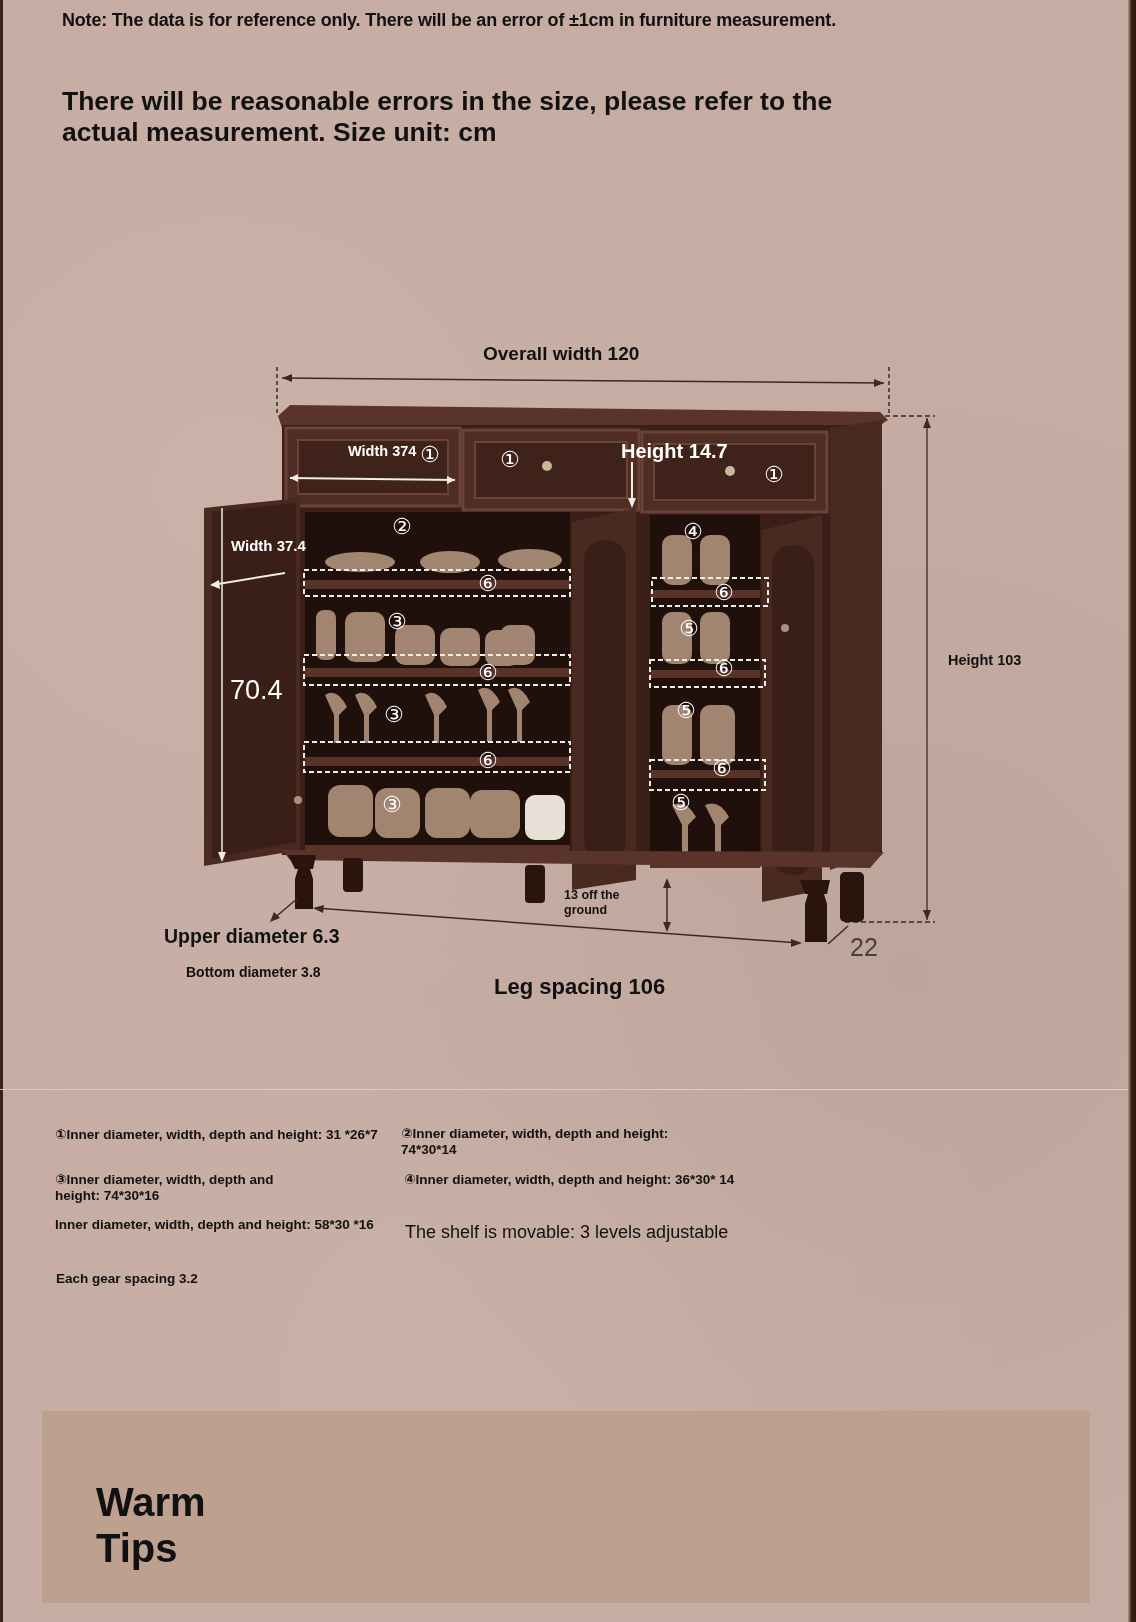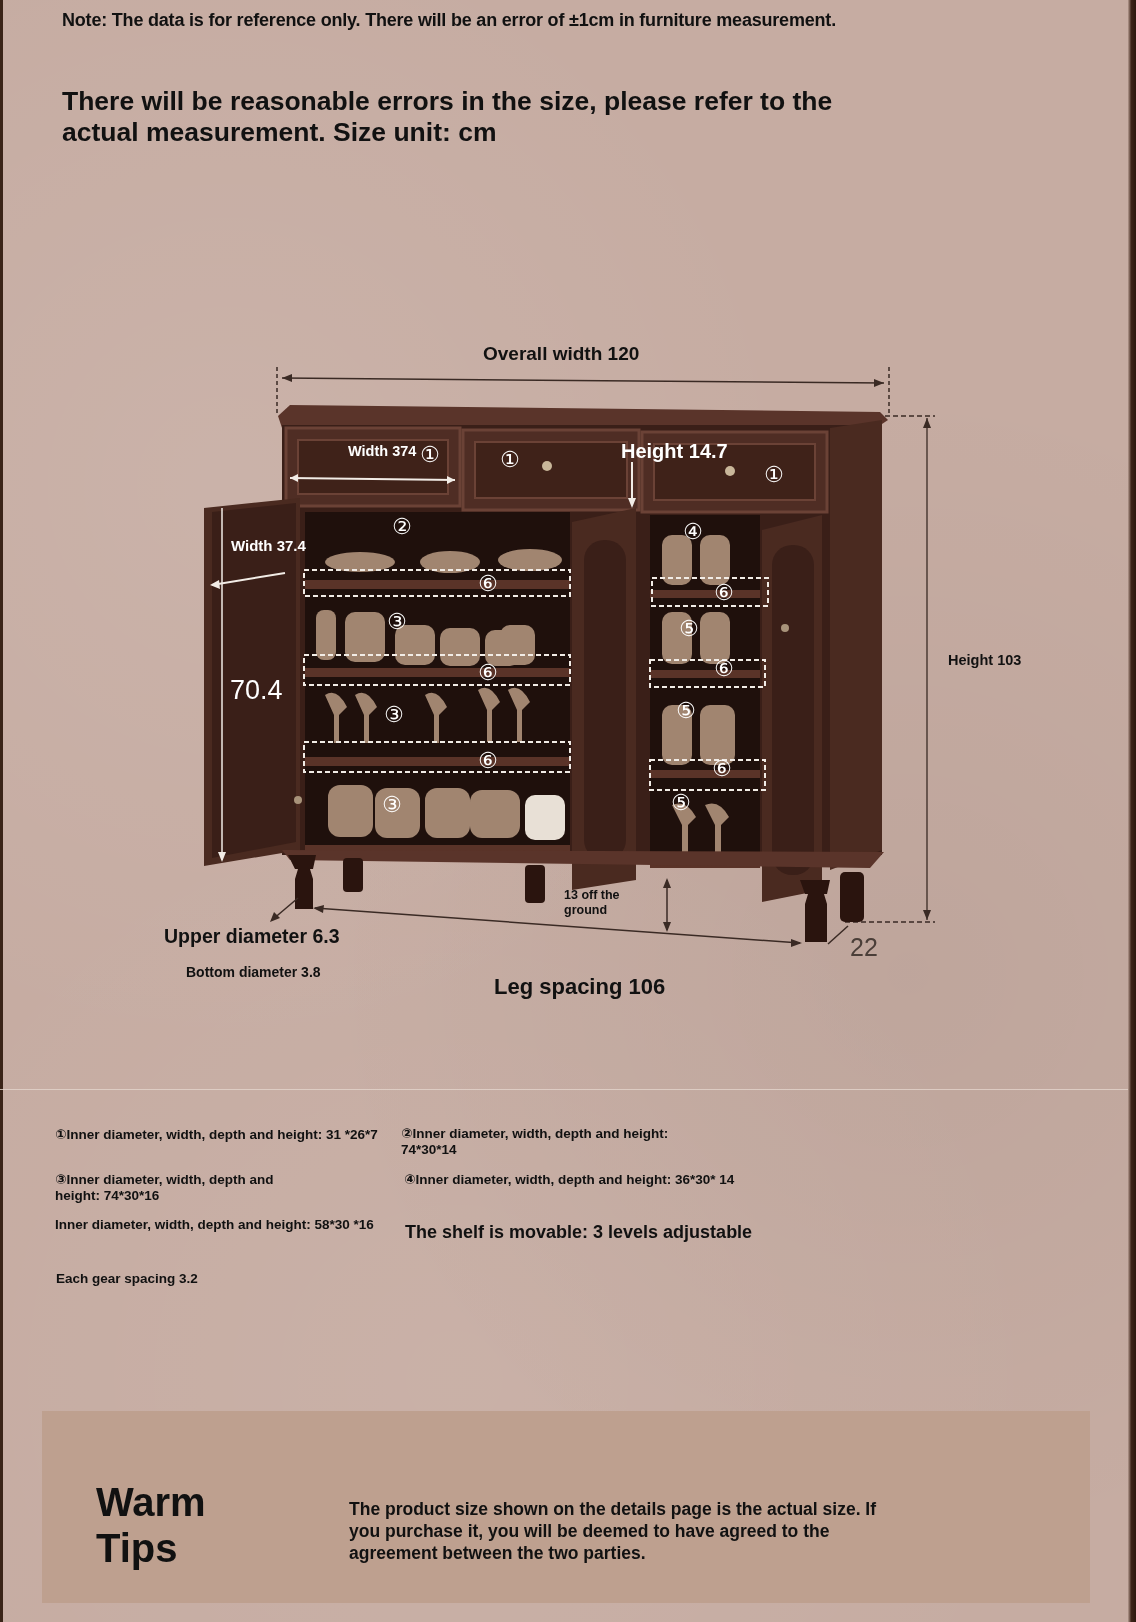--- a/index.html
+++ b/index.html
@@ -25,21 +25,21 @@
   
   .diagram { position: absolute; left: 0; top: 330px; width: 1136px; height: 680px; }
   .dim-label { position: absolute; font-weight: bold; white-space: nowrap; }
   .dark { color: #111; }
   .light { color: #fff; }
   .cabinet-svg { position: absolute; left: 0; top: 0; }
 
   .sep-line { position: absolute; left: 0; top: 1089px; width: 1128px; height: 1px; background: #e4d4cc; opacity: 0.8; }
 
   .spec { position: absolute; font-size: 13.5px; font-weight: bold; line-height: 16px; white-space: normal; }
-  .spec-big { position: absolute; font-size: 18px; font-weight: bold; white-space: nowrap; }
+  .spec-big { position: absolute; font-size: 18px; font-weight: normal; white-space: nowrap; }
 
   .tips-box { position: absolute; left: 42px; top: 1411px; width: 1048px; height: 192px; background: #bea08f; }
   .tips-title { position: absolute; left: 54px; top: 68px; font-size: 40px; line-height: 46px; font-weight: bold; }
   .tips-body { position: absolute; left: 307px; top: 87px; font-size: 17.5px; line-height: 22px; font-weight: bold; width: 560px; }
 </style>
 </head>
 <body>
 
 <div class="bg-noise"></div>
 <div class="frame-left"></div>
@@ -223,14 +223,13 @@
 <div class="spec" style="left:404px;top:1172px;width:360px;">④Inner diameter, width, depth and height: 36*30* 14</div>
 <div class="spec" style="left:55px;top:1217px;width:330px;">Inner diameter, width, depth and height: 58*30 *16</div>
 <div class="spec-big" style="left:405px;top:1222px;">The shelf is movable: 3 levels adjustable</div>
 <div class="spec" style="left:56px;top:1271px;width:300px;">Each gear spacing 3.2</div>
 
 <div class="tips-box">
   <div class="tips-title">
     <div>Warm</div>
     <div>Tips</div>
   </div>
-  <div class="tips-body">The product size shown on the details page is the actual size. If you purchase it, you will be deemed to have agreed to the agreement between the two parties.</div>
 </div>
 
 </body></html>

